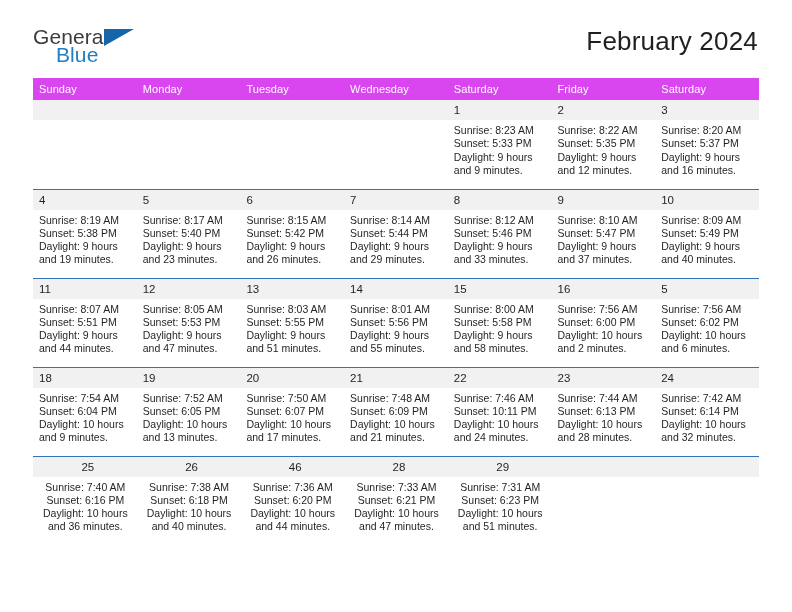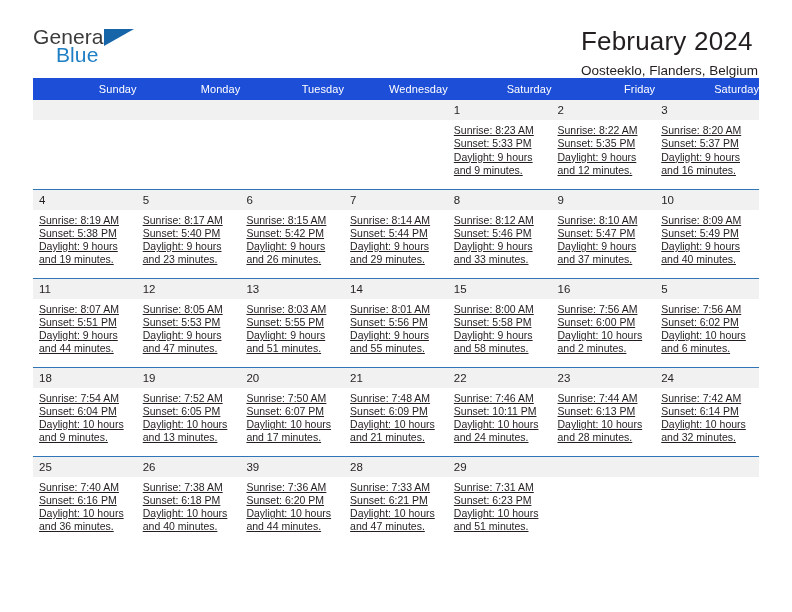--- a/index.html
+++ b/index.html
@@ -82,80 +82,79 @@
   }
 
   
   .calendar {
     margin-top: 6px;
     width: 726px;
     border-collapse: collapse;
     table-layout: fixed;
   }
   .calendar th {
-    background: #1d4ed8;
+    background: #d946ef;
     color: #ffffff;
     font-size: 11px;
     font-weight: 400;
-    text-align: right;
+    text-align: left;
     padding: 5px 0 5px 6px;
     height: 19px;
     box-sizing: border-box;
     letter-spacing: 0.1px;
   }
   .calendar td {
     vertical-align: top;
     padding: 0;
     border-bottom: 1.4px solid #3175b8;
     height: 89px;
     box-sizing: border-box;
     background: #ffffff;
   }
   .calendar tr.week-last td {
     border-bottom: none;
+    text-align: center;
   }
   .daynum {
     background: #f1f1f1;
     font-size: 11.5px;
     line-height: 14px;
     color: #231f20;
     padding: 3px 0 3px 6px;
     height: 20px;
     box-sizing: border-box;
   }
   .daynum.empty {
     color: transparent;
   }
   .details {
     padding: 4px 5px 0 6px;
     font-size: 10.5px;
     line-height: 13.3px;
     color: #231f20;
-    text-decoration: underline;
   }
   .details div {
     white-space: nowrap;
   }
 </style>
 </head>
 <body>
 
 <div class="page">
 
   <div class="header">
 
     <div class="brand">
       <div class="brand-top">General</div>
       <div class="brand-flag"></div>
       <div class="brand-bottom">Blue</div>
     </div>
 
     <div class="title-block">
       <div class="cal-title">February 2024</div>
-      <div class="cal-subtitle">Oosteeklo, Flanders, Belgium</div>
     </div>
 
   </div>
 
   <table class="calendar">
     <thead>
       <tr>
         <th>Sunday</th>
         <th>Monday</th>
         <th>Tuesday</th>
@@ -415,21 +414,21 @@
           <td>
             <div class="daynum">26</div>
             <div class="details">
               <div>Sunrise: 7:38 AM</div>
               <div>Sunset: 6:18 PM</div>
               <div>Daylight: 10 hours</div>
               <div>and 40 minutes.</div>
             </div>
           </td>
           <td>
-            <div class="daynum">39</div>
+            <div class="daynum">46</div>
             <div class="details">
               <div>Sunrise: 7:36 AM</div>
               <div>Sunset: 6:20 PM</div>
               <div>Daylight: 10 hours</div>
               <div>and 44 minutes.</div>
             </div>
           </td>
           <td>
             <div class="daynum">28</div>
             <div class="details">

